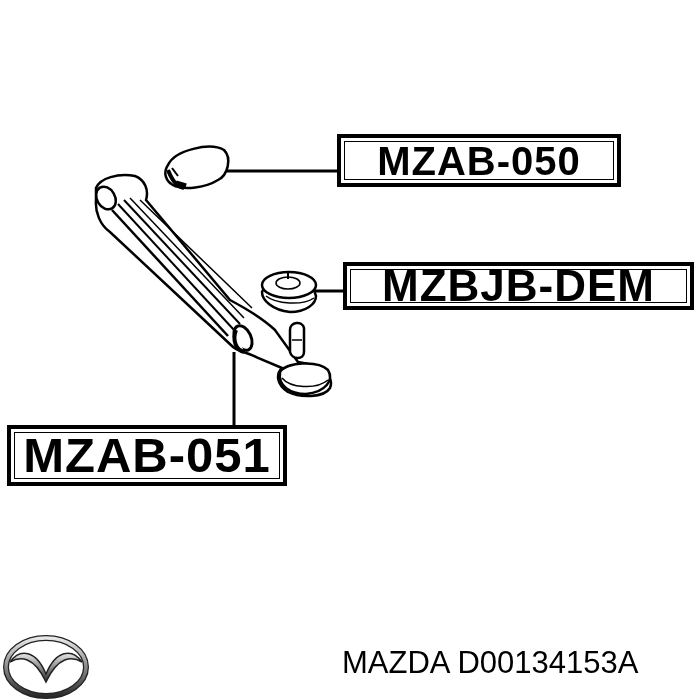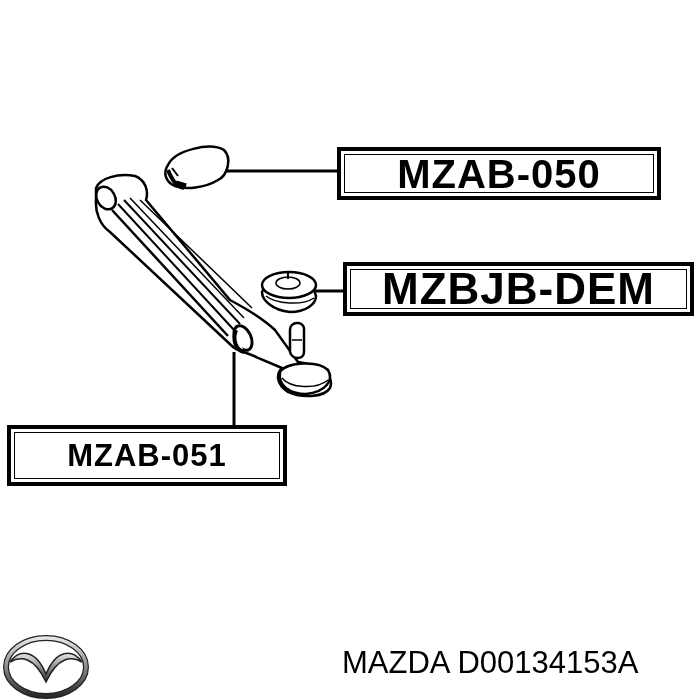--- a/index.html
+++ b/index.html
@@ -21,26 +21,26 @@
     }
     .part-label {
       position: relative;
       font-family: "Liberation Sans", sans-serif;
       font-weight: bold;
       color: #000;
       letter-spacing: 1px;
       white-space: nowrap;
       line-height: 1;
     }
-    #box-050 { left: 337px; top: 147px; width: 324px; height: 53px; justify-content: center; }
+    #box-050 { left: 337px; top: 134px; width: 284px; height: 53px; justify-content: center; }
     #box-050 .part-label { font-size: 40px; }
-    #box-dem { left: 343px; top: 262px; width: 351px; height: 54px; }
+    #box-dem { left: 343px; top: 262px; width: 351px; height: 48px; }
     #box-dem .part-label { font-size: 44px; }
     #box-051 { left: 7px; top: 425px; width: 280px; height: 61px; }
-    #box-051 .part-label { font-size: 31px; }
+    #box-051 .part-label { font-size: 49px; }
     .footer-text {
       position: absolute;
       left: 334px; top: 647px;
       font-family: "Liberation Sans", sans-serif;
       font-size: 31px;
       color: #000;
       white-space: nowrap;
       line-height: 1;
       margin-left: 8px;
     }

